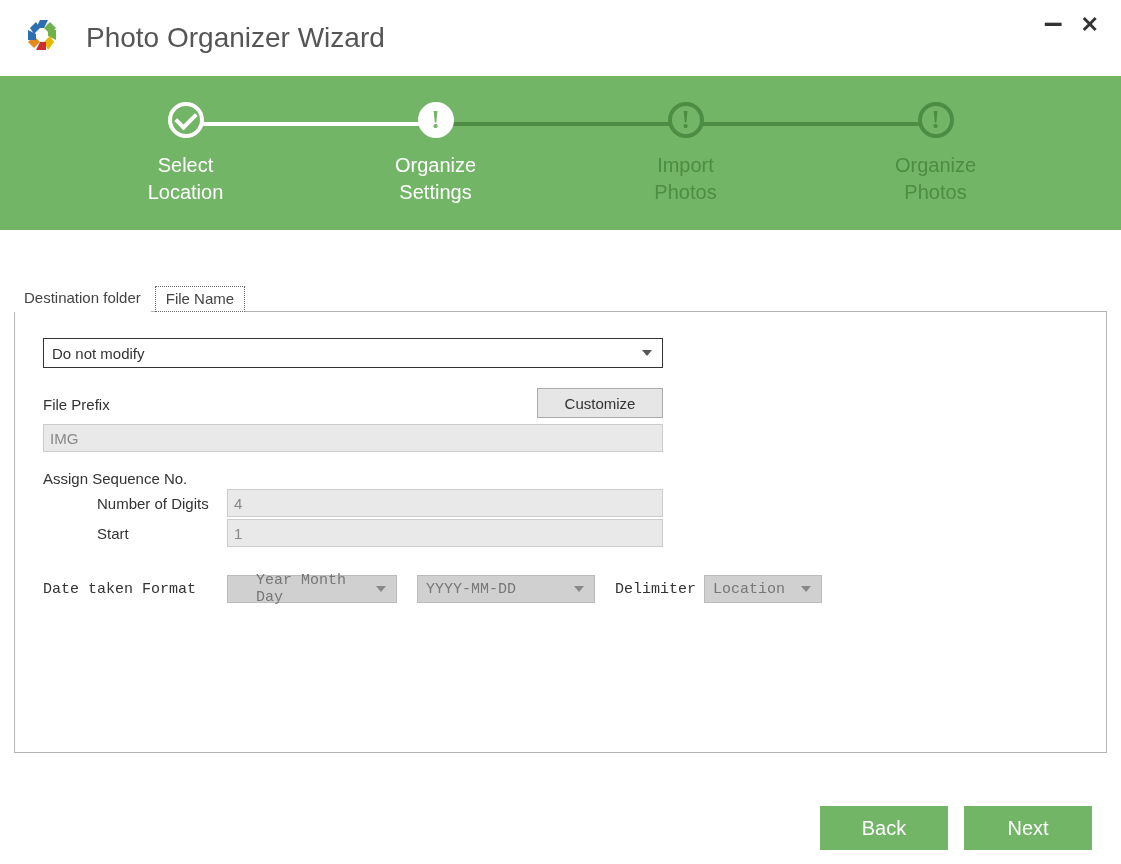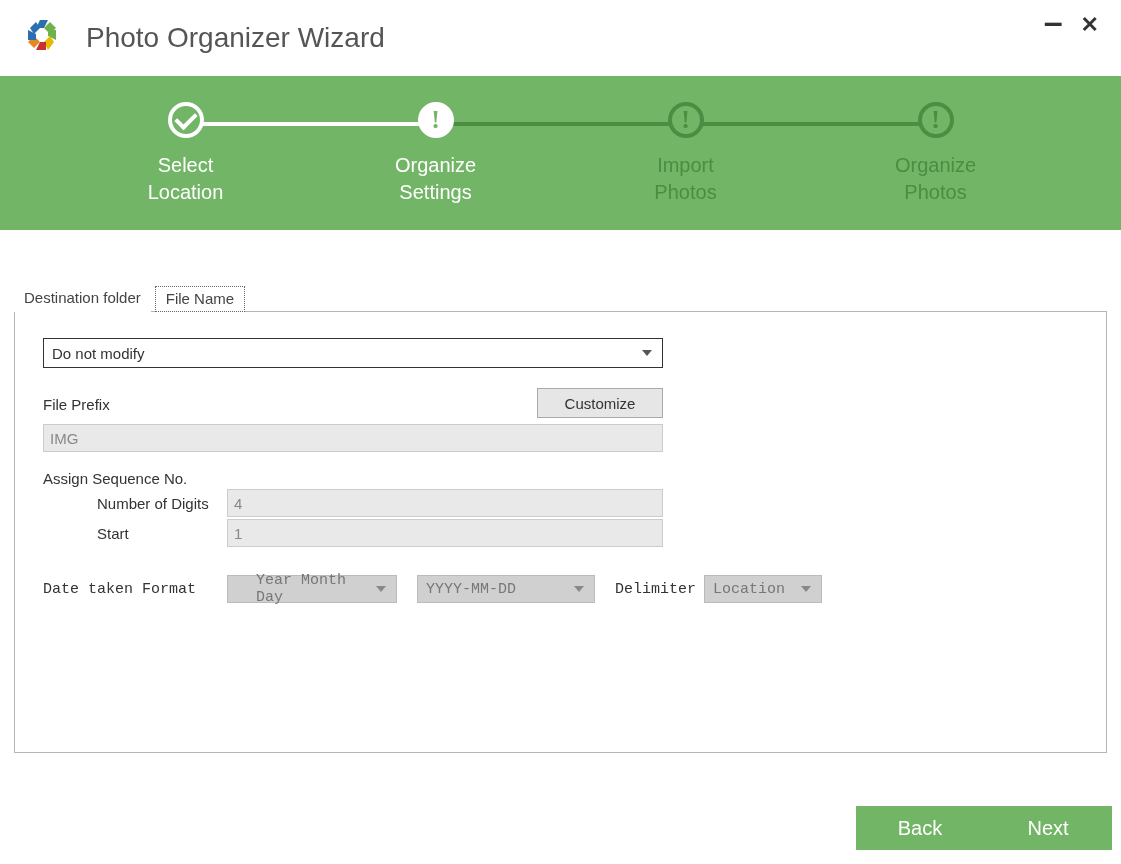--- a/index.html
+++ b/index.html
@@ -229,22 +229,23 @@
     align-items: center;
     justify-content: space-between;
     padding: 0 8px;
     color: #777;
     font-size: 15px;
   }
   .combo .chev { border-top-color: #888; }
   .footer {
     position: absolute;
     bottom: 14px;
-    right: 9px;
-    display: flex;
+    right: 29px;
+    display: flex;
+    gap: 16px;
   }
   .btn-green {
     background: #73b566;
     color: #fff;
     font-size: 20px;
     border: none;
     width: 128px;
     height: 44px;
     display: flex;
     align-items: center;

